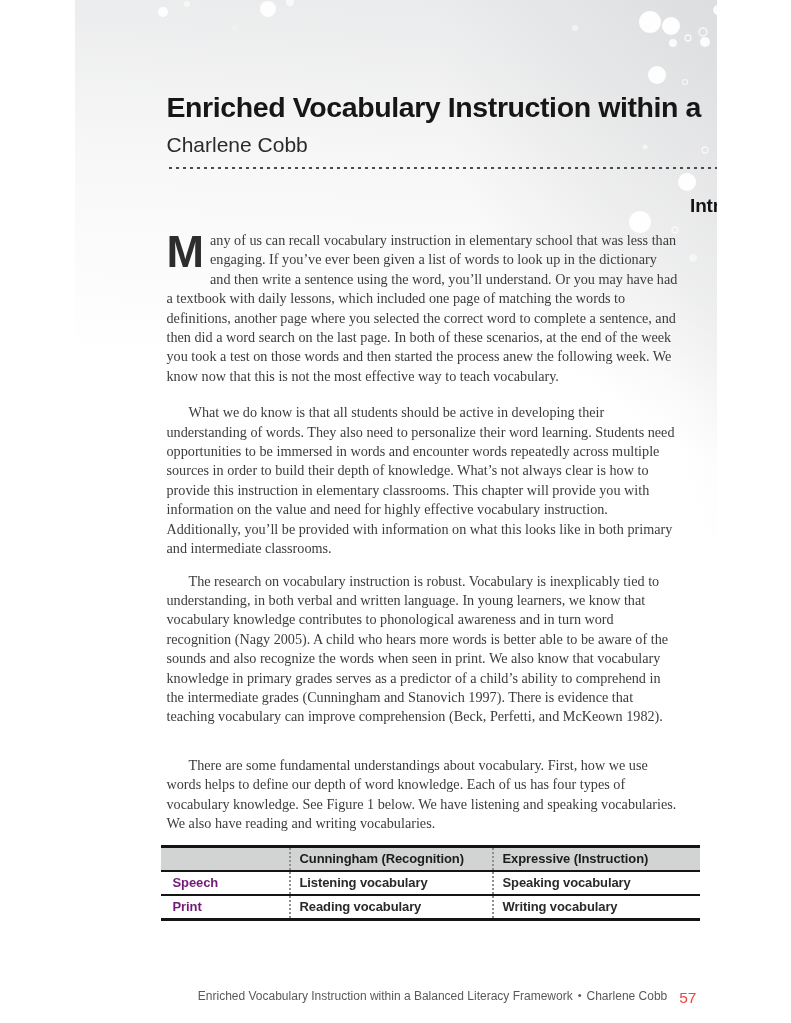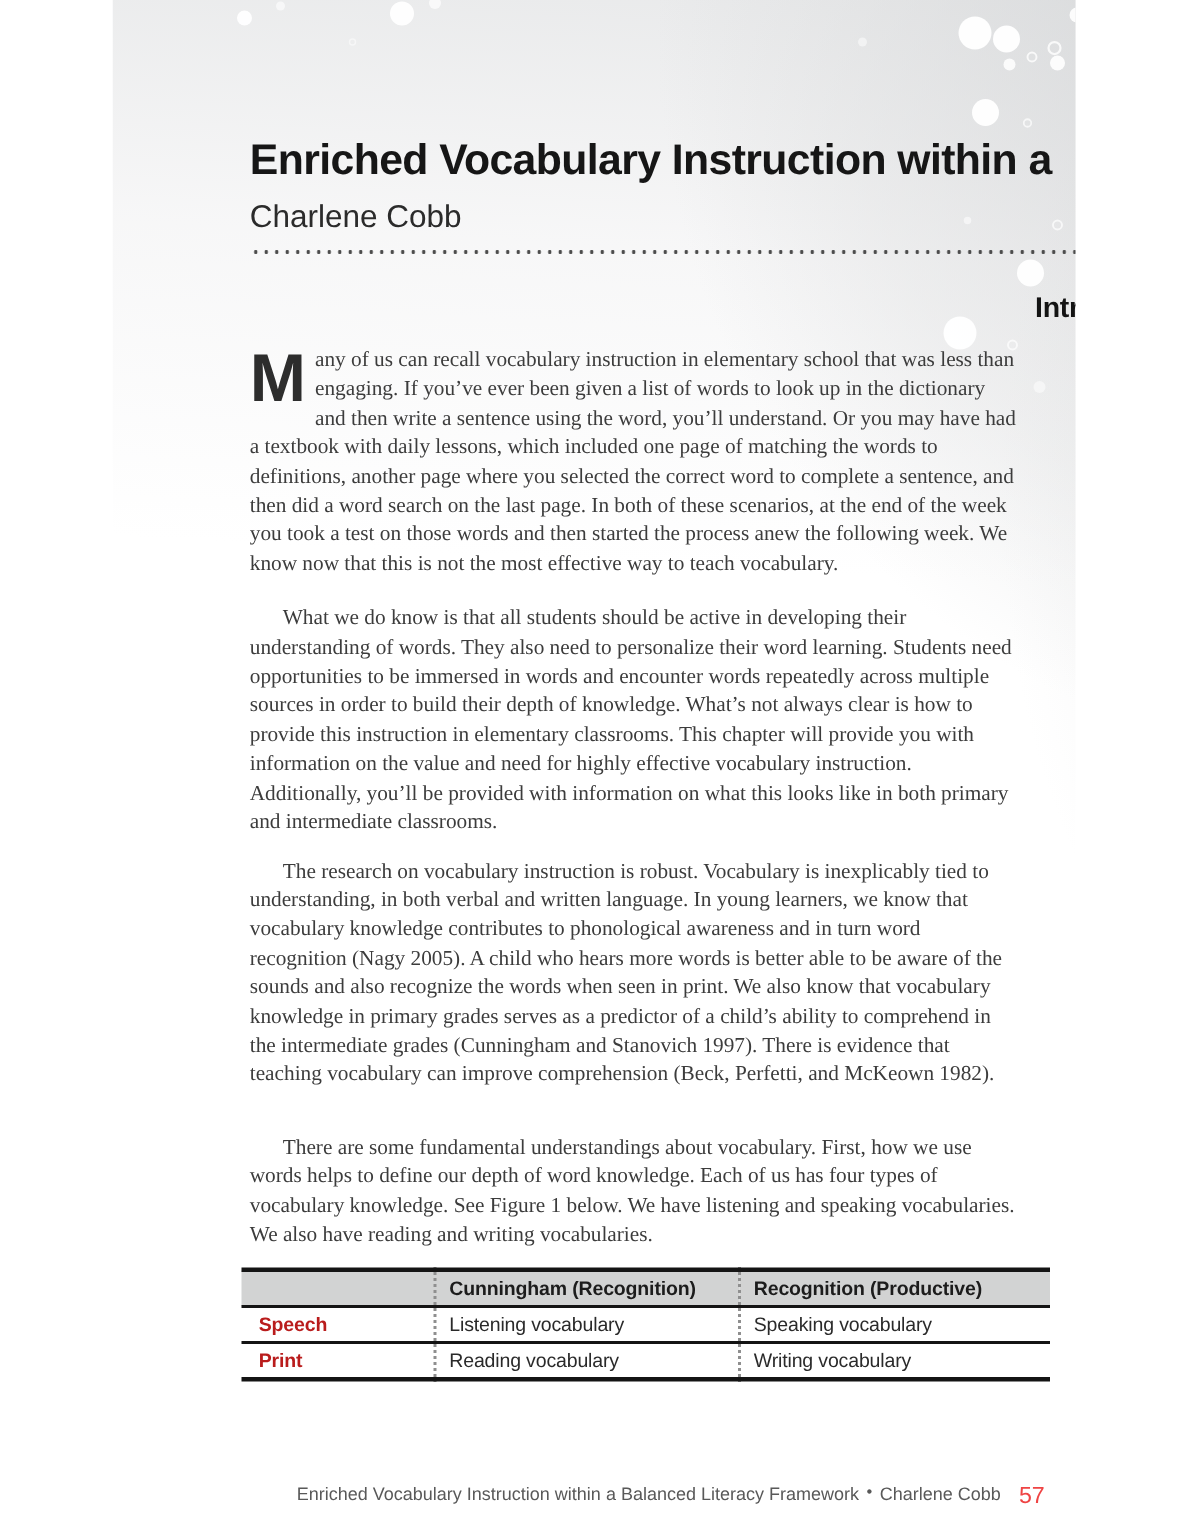--- a/index.html
+++ b/index.html
@@ -59,25 +59,25 @@
     border-top:3px solid #141414; border-bottom:3px solid #141414;
     font-size:13px; color:#2a2a2a;
   }
   table.vocab col.c1 { width:129px; }
   table.vocab col.c2 { width:203px; }
   table.vocab col.c3 { width:207px; }
   table.vocab thead tr { background:#d2d3d3; border-bottom:2px solid #141414; }
   table.vocab tbody tr { border-bottom:2px solid #141414; }
   table.vocab tbody tr:last-child { border-bottom:none; }
   table.vocab th, table.vocab td {
-    text-align:left; padding:3px 9px 4px 9px; font-weight:normal;
+    text-align:left; padding:3px 9px 4px 9px; font-weight:bold;
     letter-spacing:-0.1px; vertical-align:middle; height:20px;
   }
   table.vocab thead th { font-weight:bold; color:#1c1c1c; }
-  table.vocab td.rowlabel { font-weight:bold; color:#b91c1c; padding-left:12px; }
+  table.vocab td.rowlabel { font-weight:bold; color:#701a75; padding-left:12px; }
   table.vocab .sep { border-left:2px dotted #8f8f8f; }
   .footer {
     position:absolute; right:20px; bottom:16px;
     display:flex; align-items:flex-start;
     font-size:12px; color:#595959; letter-spacing:0;
   }
   .footer .sep-dot { margin:0 5px; font-size:11px; color:#595959; }
   .footer .pagenum { margin-left:12px; font-size:15.5px; color:#ef4444; }
 </style>
 </head>
@@ -169,21 +169,21 @@
     <table class="vocab">
       <colgroup>
           <col class="c1">
           <col class="c2">
           <col class="c3">
         </colgroup>
       <thead>
         <tr>
           <th></th>
           <th class="sep">Cunningham (Recognition)</th>
-          <th class="sep">Recognition (Productive)</th>
+          <th class="sep">Expressive (Instruction)</th>
         </tr>
       </thead>
       <tbody>
         <tr>
           <td class="rowlabel">Speech</td>
           <td class="sep">Listening vocabulary</td>
           <td class="sep">Speaking vocabulary</td>
         </tr>
         <tr>
           <td class="rowlabel">Print</td>

